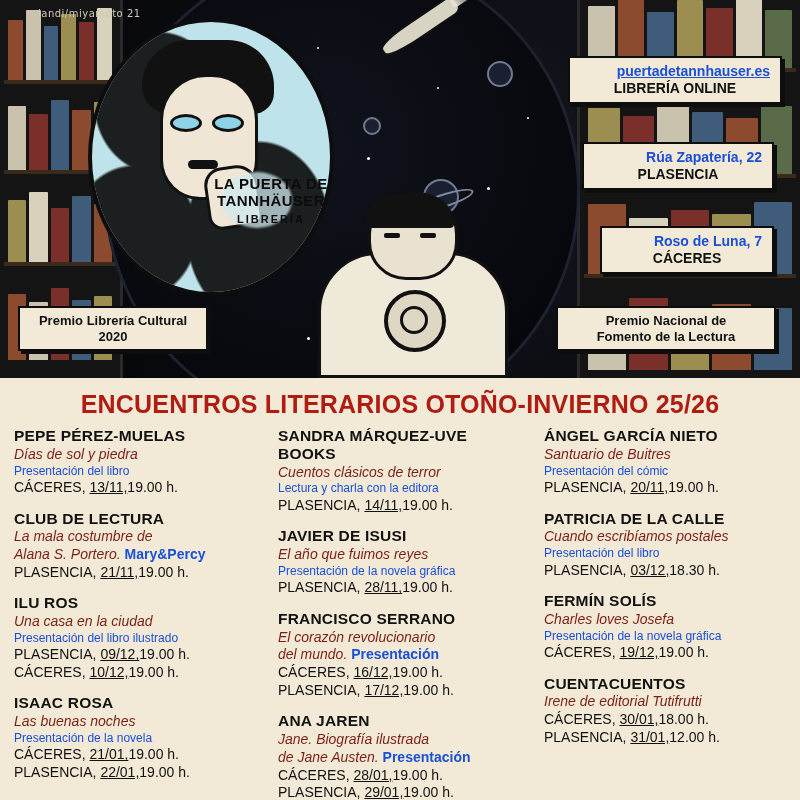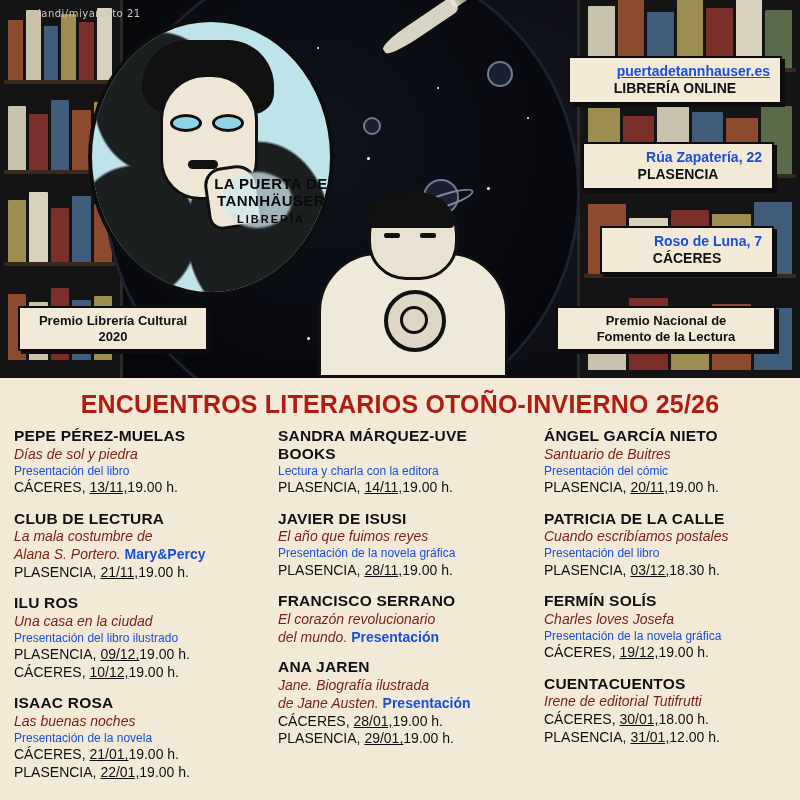--- a/index.html
+++ b/index.html
@@ -513,37 +513,42 @@
           <div class="kind">Presentación de la novela</div>
           <div class="dates">
             <div class="dateline"><span>CÁCERES, </span><u>21/01,</u><span>19.00 h.</span></div>
             <div class="dateline"><span>PLASENCIA, </span><u>22/01,</u><span>19.00 h.</span></div>
           </div>
         </div>
       </div>
     <div class="col col--2" id="col1">
         <div class="entry">
           <div class="name">SANDRA MÁRQUEZ-UVE BOOKS</div>
+          <div class="work">Cuentos clásicos de terror</div>
           <div class="kind">Lectura y charla con la editora</div>
           <div class="dates">
             <div class="dateline"><span>PLASENCIA, </span><u>14/11,</u><span>19.00 h.</span></div>
           </div>
         </div>
         <div class="entry">
           <div class="name">JAVIER DE ISUSI</div>
           <div class="work">El año que fuimos reyes</div>
           <div class="kind">Presentación de la novela gráfica</div>
           <div class="dates">
             <div class="dateline"><span>PLASENCIA, </span><u>28/11,</u><span>19.00 h.</span></div>
           </div>
         </div>
         <div class="entry">
           <div class="name">FRANCISCO SERRANO</div>
           <div class="work">El corazón revolucionario</div>
           <div class="work">del mundo. <span class="blue">Presentación</span></div>
+          <div class="dates">
+            <div class="dateline"><span>CÁCERES, </span><u>16/12,</u><span>19.00 h.</span></div>
+            <div class="dateline"><span>PLASENCIA, </span><u>17/12,</u><span>19.00 h.</span></div>
+          </div>
         </div>
         <div class="entry">
           <div class="name">ANA JAREN</div>
           <div class="work">Jane. Biografía ilustrada</div>
           <div class="work">de Jane Austen. <span class="blue">Presentación</span></div>
           <div class="dates">
             <div class="dateline"><span>CÁCERES, </span><u>28/01,</u><span>19.00 h.</span></div>
             <div class="dateline"><span>PLASENCIA, </span><u>29/01,</u><span>19.00 h.</span></div>
           </div>
         </div>

